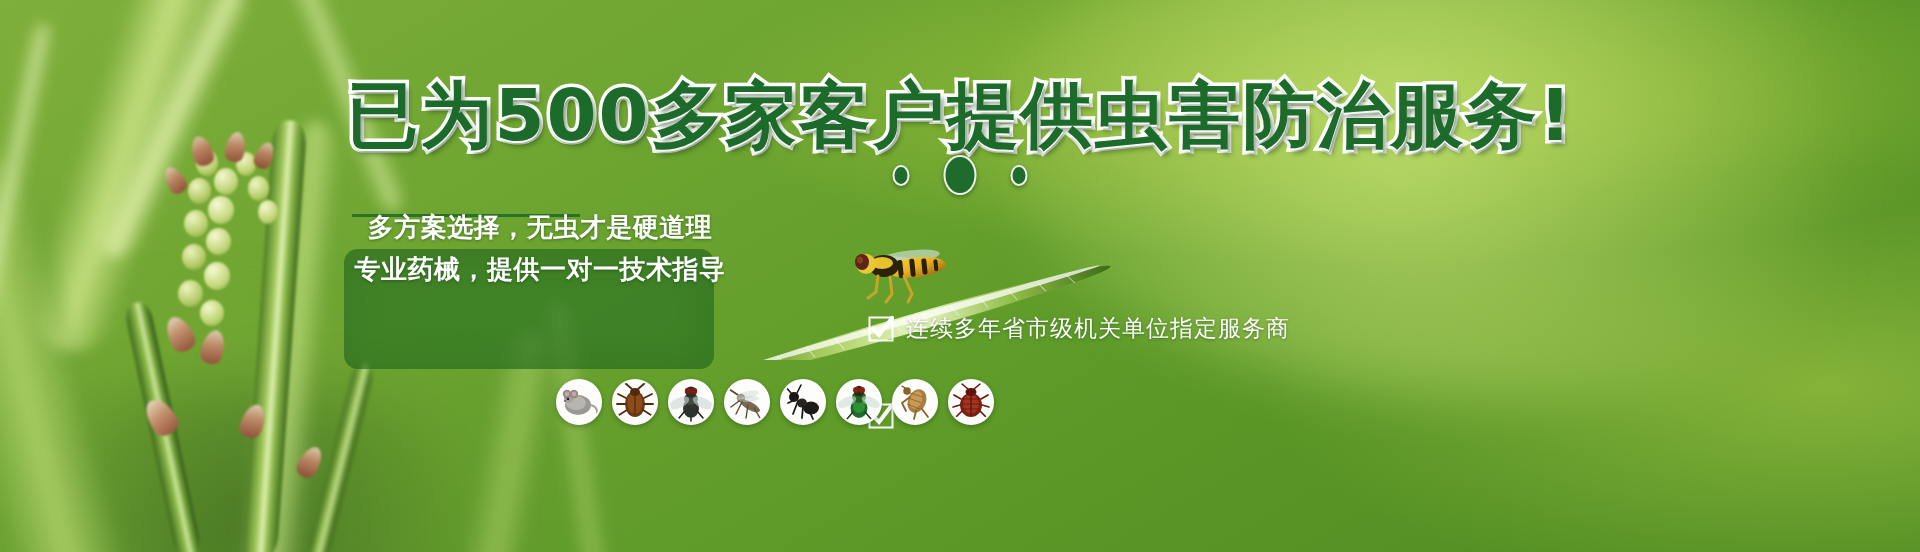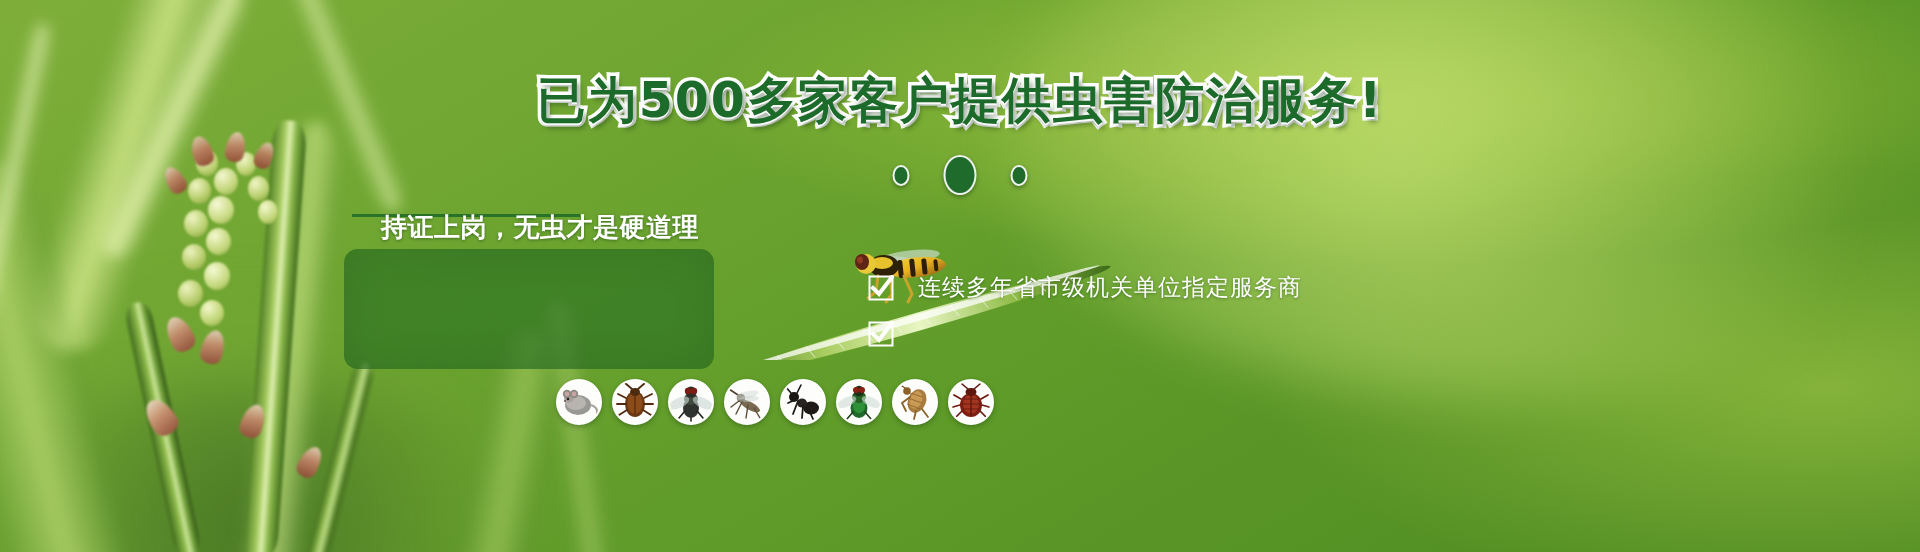--- a/index.html
+++ b/index.html
@@ -83,21 +83,21 @@
   .leaf-branch {
     position:absolute; left:700px; top:240px; width:430px; height:120px;
   }
 
   
   #headline {
     position:absolute; left:0; right:0; top:68px;
     text-align:center;
     font-family:"DejaVu Sans","Liberation Sans",sans-serif;
     font-weight:bold;
-    font-size:49px;
+    font-size:72px;
     letter-spacing:2px;
     white-space:nowrap;
     color:#1d6b2a;
     -webkit-text-stroke:7px #ffffff;
     paint-order:stroke fill;
     text-shadow:
       0 2px 0 rgba(255,255,255,.9),
       3px 5px 5px rgba(20,50,15,.45);
   }
 
@@ -142,21 +142,21 @@
     text-shadow:0 1px 3px rgba(15,55,15,.5);
   }
   #infolines .l1 { font-size:26px; letter-spacing:.5px; margin-top:14px; }
   #infolines .l2 { font-size:26px; letter-spacing:.5px; }
   #infolines .l3 { font-size:26px; letter-spacing:.5px; }
 
   
   #checks {
     position:absolute; left:868px; top:272px; display:flex; flex-direction:column; gap:18px;
   }
-  #checks .row { display:flex; align-items:center; gap:24px; }
+  #checks .row { display:flex; align-items:center; gap:12px;margin-top:41px; }
   #checks .cbox { width:26px; height:26px; flex:0 0 26px; position:relative; }
   #checks .ctext {
     color:#ffffff; font-size:23px; letter-spacing:1px; white-space:nowrap;
     font-family:"DejaVu Sans","Liberation Sans",sans-serif;
     text-shadow:0 1px 3px rgba(15,55,15,.45);
   }
 
   
   #pests {
     position:absolute; left:556px; top:379px;
@@ -295,21 +295,22 @@
   <div id="dots">
     <span class="dot s"></span>
     <span class="dot m"></span>
     <span class="dot s"></span>
   </div>
 
   <div id="rule"></div>
 
   <div id="infobox"></div>
   <div id="infolines">
-    <div class="line l2">持证上岗，无虫才是硬道理</div>
+    <div class="line l2">多方案选择，无虫才是硬道理</div>
+    <div class="line l3">专业药械，提供一对一技术指导</div>
   </div>
 
   <div id="checks">
     <div class="row">
       <span class="cbox">
         <svg width="26" height="26" viewBox="0 0 26 26">
           <rect x="1.5" y="1.5" width="23" height="23" fill="none" stroke="#ffffff" stroke-width="2"></rect>
           <path d="M5 13 L11 19 L24 2" fill="none" stroke="#ffffff" stroke-width="4" stroke-linecap="square"></path>
         </svg>
       </span>

